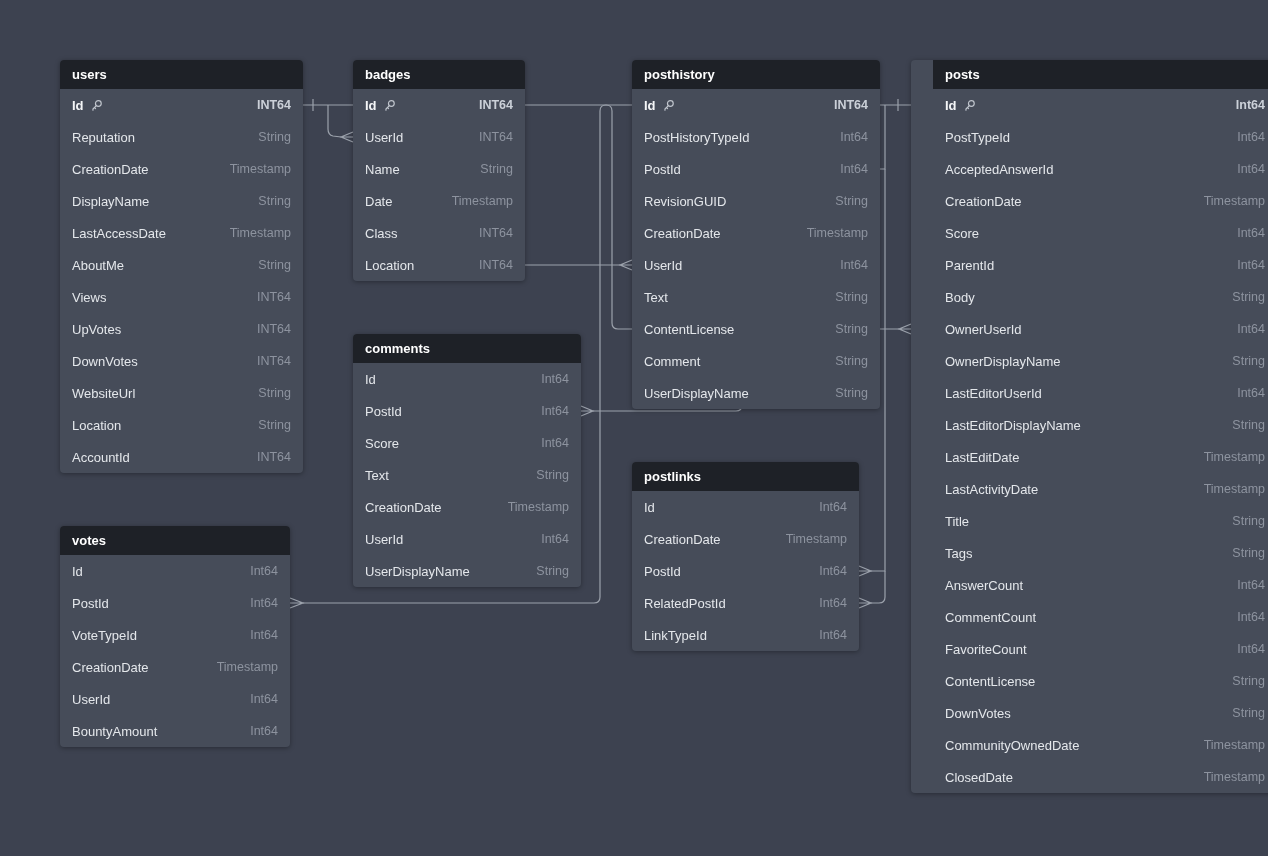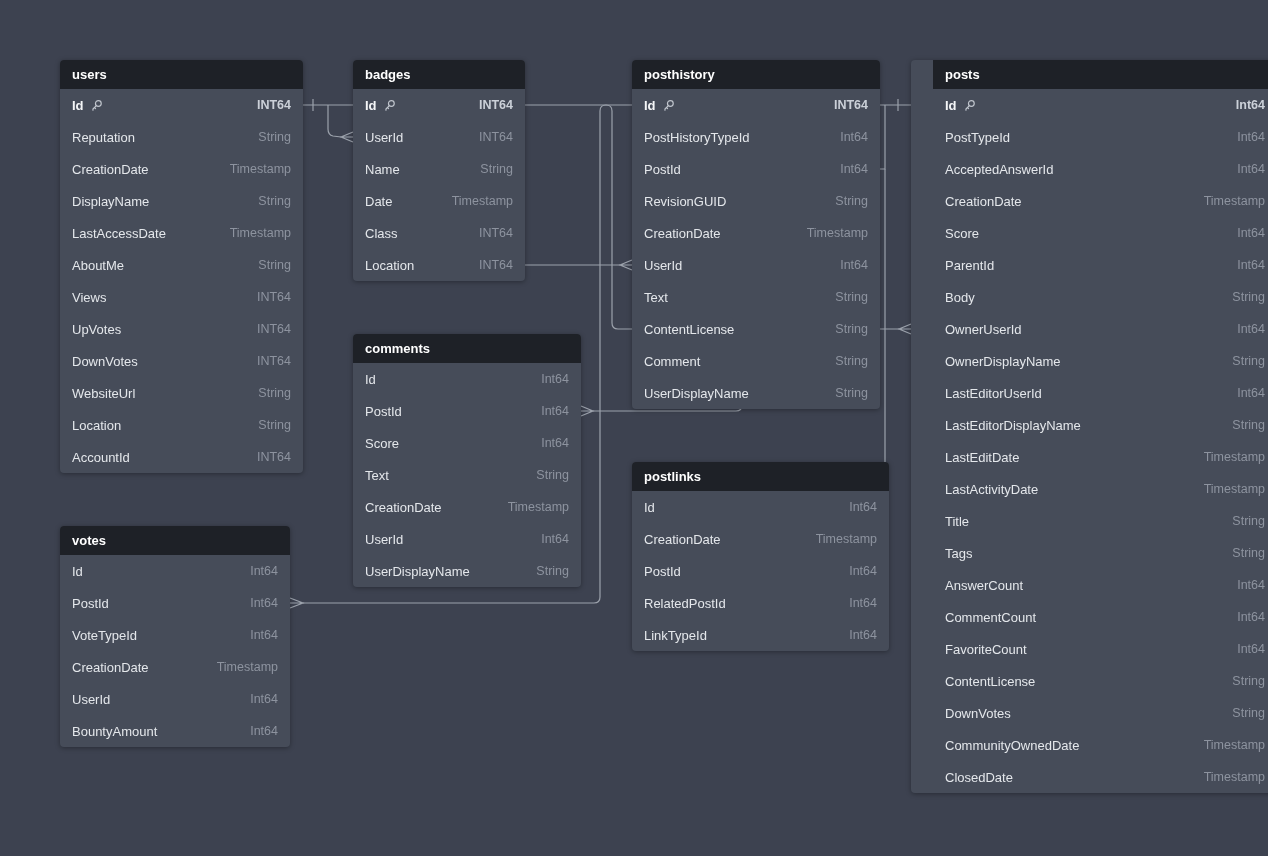--- a/index.html
+++ b/index.html
@@ -349,21 +349,21 @@
         </span>
         <span class="field-type">String</span>
       </div>
       <div class="field-row">
         <span class="field-name">
           <span>UserDisplayName</span>
         </span>
         <span class="field-type">String</span>
       </div>
     </div>
-    <div class="table" style="left: 632px; top: 462px; width: 257px;">
+    <div class="table" style="left: 632px; top: 462px; width: 227px;">
       <div class="table-header">
         <span>postlinks</span>
       </div>
       <div class="field-row">
         <span class="field-name">
           <span>Id</span>
         </span>
         <span class="field-type">Int64</span>
       </div>
       <div class="field-row">

